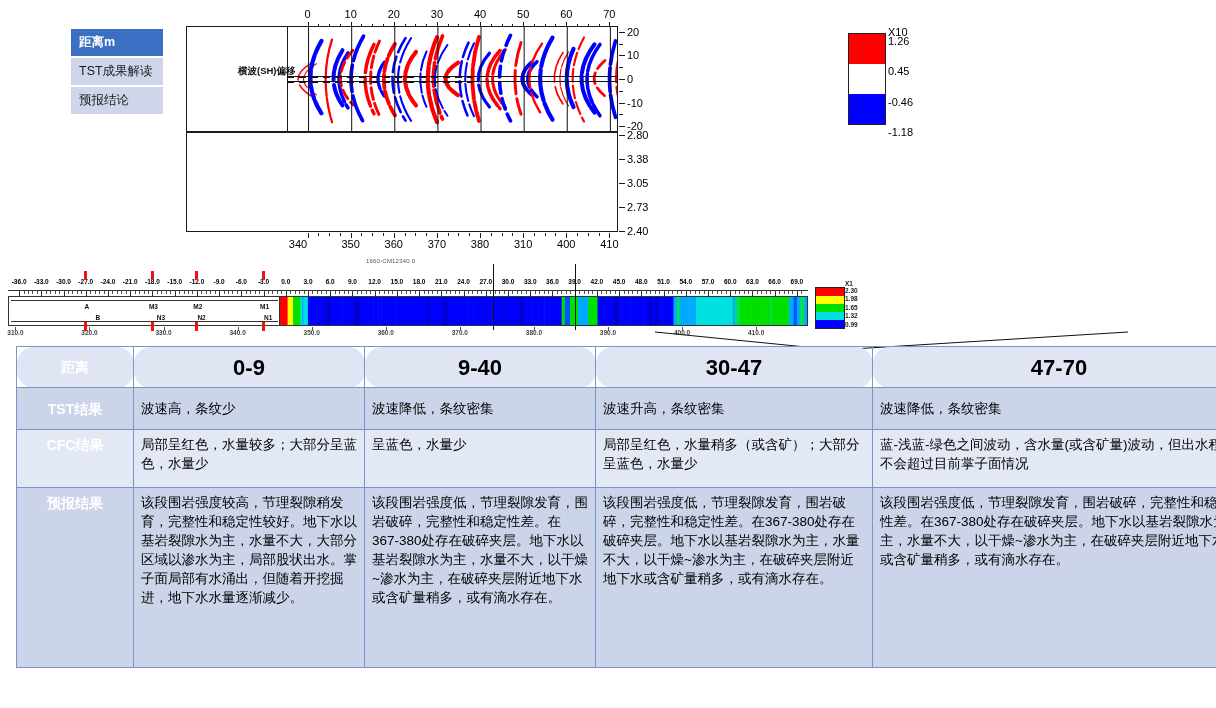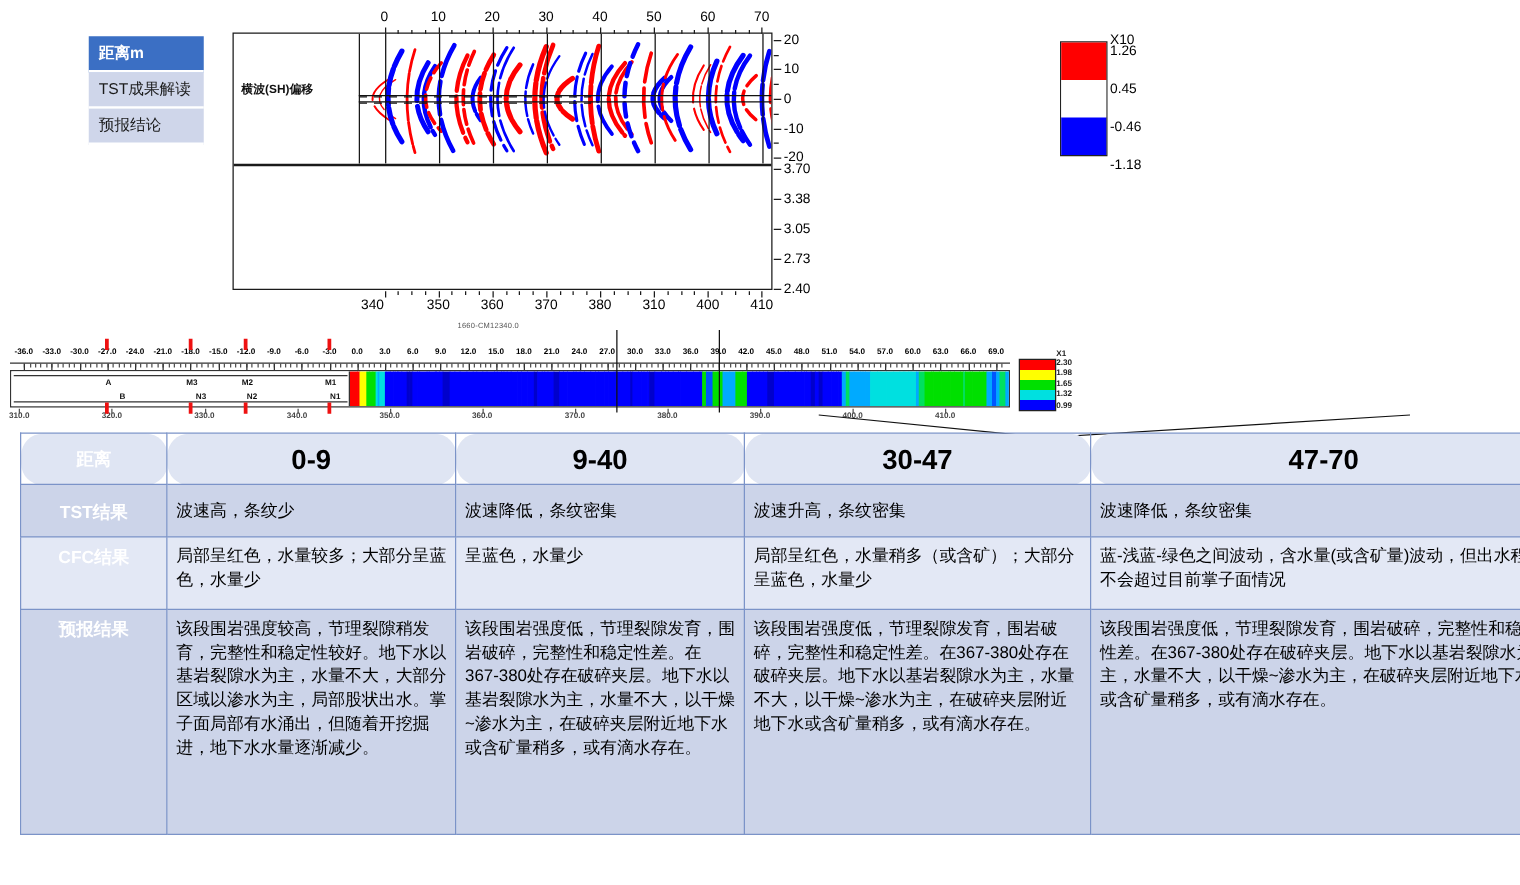--- a/index.html
+++ b/index.html
@@ -147,21 +147,21 @@
     <i class="tick" style="left: 347.922px; height: 3px; top: 16px;"></i>
     <i class="tick" style="left: 358.701px; height: 3px; top: 16px;"></i>
     <i class="tick" style="left: 369.481px; height: 3px; top: 16px;"></i>
     <i class="tick" style="left: 391.039px; height: 3px; top: 16px;"></i>
     <i class="tick" style="left: 401.818px; height: 3px; top: 16px;"></i>
     <i class="tick" style="left: 412.597px; height: 3px; top: 16px;"></i>
   </div>
 
 <div id="plot">
   <div id="panelA">
-    <span class="panel-label" style="top:38px;">横波(SH)偏移</span>
+    <span class="panel-label" style="top:38px;margin-left:45px;">横波(SH)偏移</span>
     <div class="vline" style="left:100px;"></div>
     <div class="plotbody">
       <svg id="migsvg" width="332" height="104" viewBox="0 0 332 104">
           <path d="M 24 36.4 Q -2 52 24 68.8" stroke="#ff0000" stroke-width="1.60" fill="none" stroke-linecap="round" stroke-dasharray="22.1 5.4"></path>
           <path d="M 29.5 36.7 Q 3.5 52 29.5 67.9" stroke="#ff0000" stroke-width="1.10" fill="none" stroke-linecap="round" stroke-dasharray="30.6 5.2"></path>
           <path d="M 34.5 13.9 Q 12.262525003448182 52 34.5 86.4" stroke="#0000ff" stroke-width="4.18" fill="none" stroke-linecap="round" stroke-dasharray="13.5 2.3"></path>
           <path d="M 45 12.7 Q 32.28052571359614 52 45 95.1" stroke="#ff0000" stroke-width="2.26" fill="none" stroke-linecap="round" stroke-dasharray="18.0 1.6"></path>
           <path d="M 55.5 23.2 Q 37.42246232640228 52 55.5 78.4" stroke="#0000ff" stroke-width="4.01" fill="none" stroke-linecap="round" stroke-dasharray="32.0 4.7"></path>
           <path d="M 61 25.9 Q 42.92246232640228 52 61 80.9" stroke="#0000ff" stroke-width="3.51" fill="none" stroke-linecap="round" stroke-dasharray="24.1 3.5"></path>
           <path d="M 66 23.3 Q 40.924442549301475 52 66 77.9" stroke="#ff0000" stroke-width="2.88" fill="none" stroke-linecap="round" stroke-dasharray="9.8 4.7"></path>
@@ -225,21 +225,21 @@
     <span class="rl" style="top: 53px;">0</span>
     <i class="rt" style="top: 53px;"></i>
     <span class="rl" style="top: 76.6364px;">-10</span>
     <i class="rt" style="top: 76.6364px;"></i>
     <span class="rl" style="top: 100.273px;">-20</span>
     <i class="rt" style="top: 100.273px;"></i>
     <i class="rt small" style="top: 88.4545px;"></i>
     <i class="rt small" style="top: 64.8182px;"></i>
     <i class="rt small" style="top: 41.1818px;"></i>
     <i class="rt small" style="top: 17.5455px;"></i>
-    <span class="rl" style="top: 109px;">3.70</span>
+    <span class="rl" style="top: 109px;">2.80</span>
     <i class="rt" style="top: 109px;"></i>
     <span class="rl" style="top: 132.631px;">3.38</span>
     <i class="rt" style="top: 132.631px;"></i>
     <span class="rl" style="top: 157px;">3.05</span>
     <i class="rt" style="top: 157px;"></i>
     <span class="rl" style="top: 180.631px;">2.73</span>
     <i class="rt" style="top: 180.631px;"></i>
     <span class="rl" style="top: 205px;">2.40</span>
     <i class="rt" style="top: 205px;"></i>
   </div>

